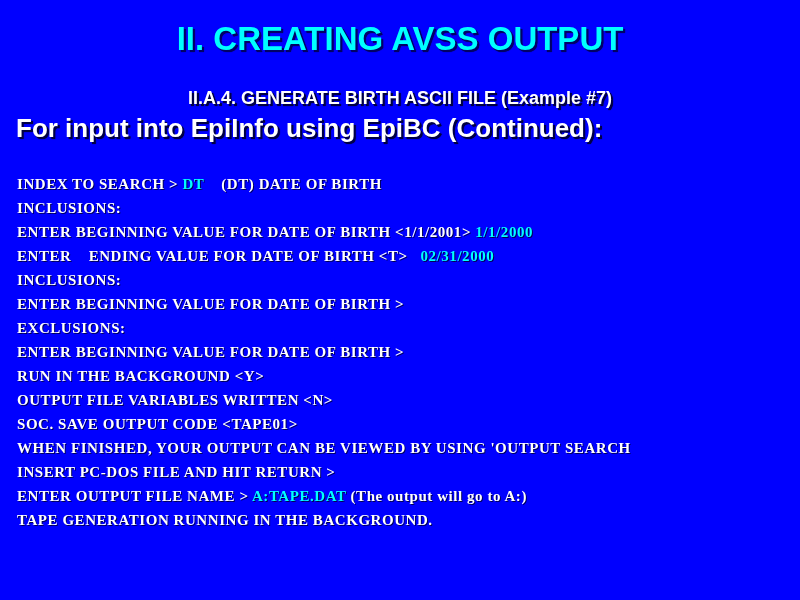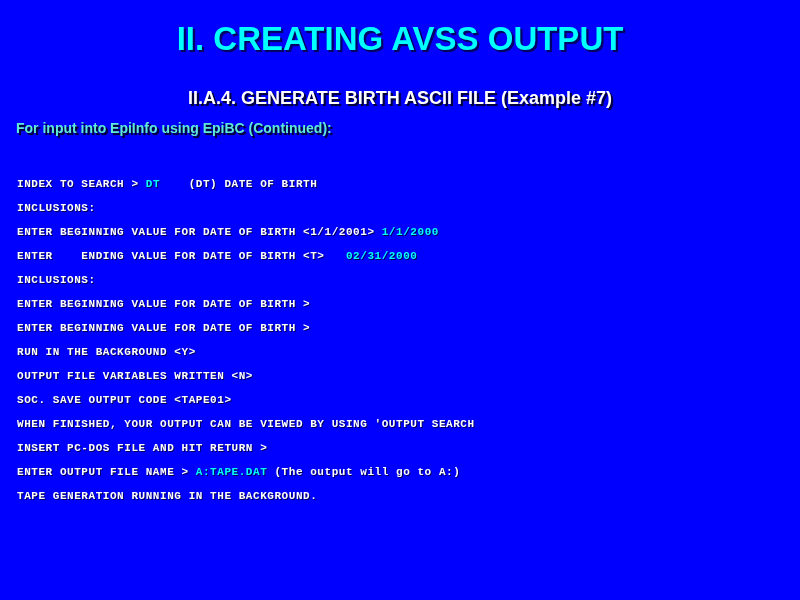--- a/index.html
+++ b/index.html
@@ -53,38 +53,38 @@
     color: #ffffff;
     text-shadow: 2px 2px 0 #000044, 2px 2px 1px #000022;
     white-space: nowrap;
   }
   .subtitle2 {
     position: absolute;
     left: 16px;
     top: 110px;
     font-family: "Liberation Sans", sans-serif;
     font-weight: bold;
-    font-size: 14px;
+    font-size: 26px;
     line-height: 25px;
-    color: #5eead4;
+    color: #ffffff;
     text-shadow: 2px 2px 0 #000044, 2px 2px 1px #000022;
     white-space: nowrap;
   }
 
   
   #console {
     position: absolute;
     left: 17px;
     top: 166px;
     width: 780px;
   }
   .cline {
-    font-family: Liberation Mono, monospace;
+    font-family: Liberation Serif, serif;
     font-weight: bold;
-    font-size: 11px;
+    font-size: 15px;
     line-height: 24px;
     height: 24px;
     color: #ffffff;
     white-space: pre;
     letter-spacing: 0.55px;
     text-shadow: 1px 1px 0 #000055;
   }
   .cline .hl {
     color: #00ffff;
   }
@@ -103,20 +103,21 @@
 
   <div class="subtitle2">For input into EpiInfo using EpiBC (Continued):</div>
 
   <div id="console">
       <div class="cline"><span class="plain">INDEX TO SEARCH &gt; </span><span class="hl">DT</span><span class="plain">    (DT) DATE OF BIRTH</span></div>
       <div class="cline"><span class="plain">INCLUSIONS:</span></div>
       <div class="cline"><span class="plain">ENTER BEGINNING VALUE FOR DATE OF BIRTH &lt;1/1/2001&gt; </span><span class="hl">1/1/2000</span></div>
       <div class="cline"><span class="plain">ENTER    ENDING VALUE FOR DATE OF BIRTH &lt;T&gt;   </span><span class="hl">02/31/2000</span></div>
       <div class="cline"><span class="plain">INCLUSIONS:</span></div>
       <div class="cline"><span class="plain">ENTER BEGINNING VALUE FOR DATE OF BIRTH &gt;</span></div>
+      <div class="cline"><span class="plain">EXCLUSIONS:</span></div>
       <div class="cline"><span class="plain">ENTER BEGINNING VALUE FOR DATE OF BIRTH &gt;</span></div>
       <div class="cline"><span class="plain">RUN IN THE BACKGROUND &lt;Y&gt;</span></div>
       <div class="cline"><span class="plain">OUTPUT FILE VARIABLES WRITTEN &lt;N&gt;</span></div>
       <div class="cline"><span class="plain">SOC. SAVE OUTPUT CODE &lt;TAPE01&gt;</span></div>
       <div class="cline"><span class="plain">WHEN FINISHED, YOUR OUTPUT CAN BE VIEWED BY USING 'OUTPUT SEARCH</span></div>
       <div class="cline"><span class="plain">INSERT PC-DOS FILE AND HIT RETURN &gt;</span></div>
       <div class="cline"><span class="plain">ENTER OUTPUT FILE NAME &gt; </span><span class="hl">A:TAPE.DAT</span><span class="plain"> (The output will go to A:)</span></div>
       <div class="cline"><span class="plain">TAPE GENERATION RUNNING IN THE BACKGROUND.</span></div>
     </div>
 

